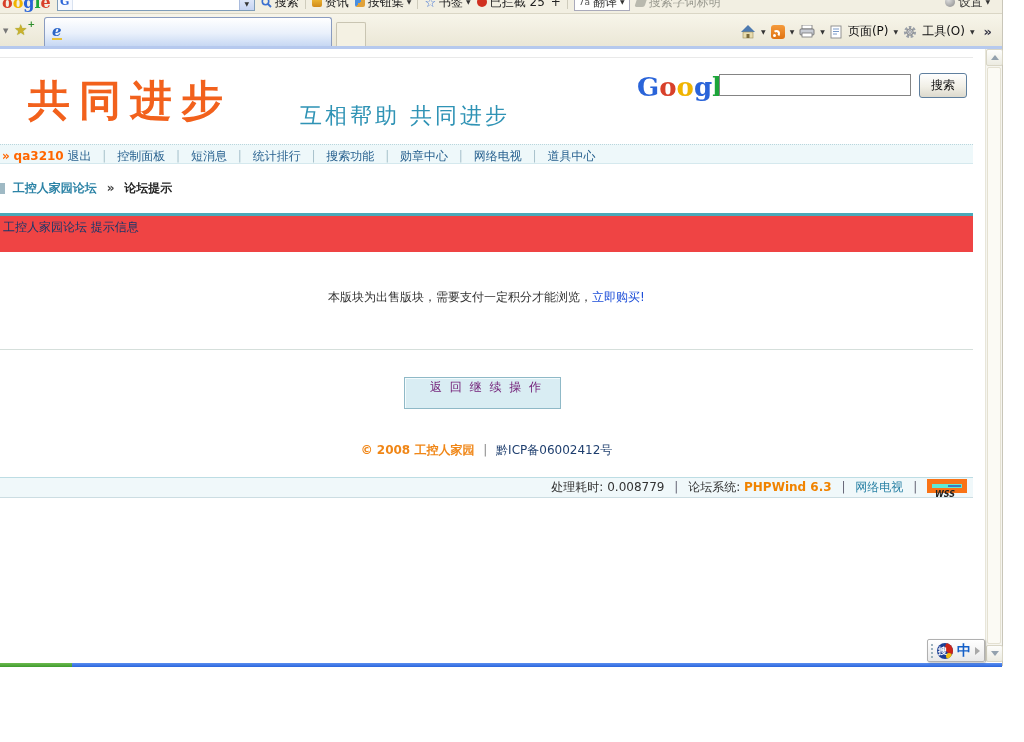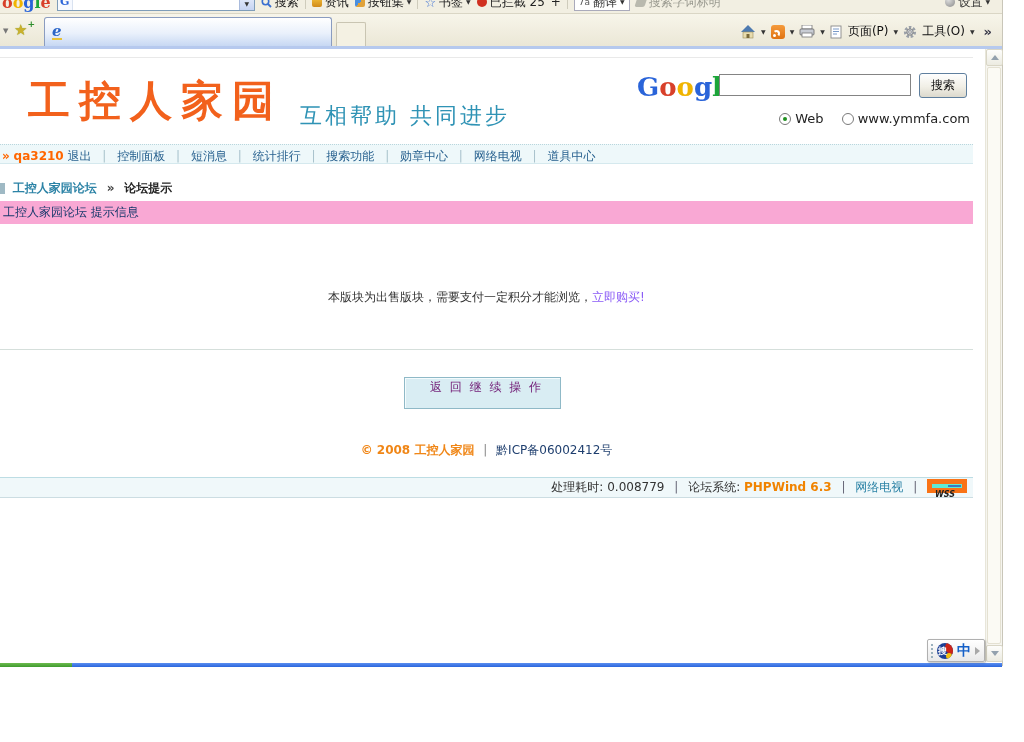--- a/index.html
+++ b/index.html
@@ -86,24 +86,24 @@
   .userbar a, .navlink { color:#28618f; text-decoration:none; }
   .ub-sep { color:#a8c2cc; margin:0 7px; }
 
   .breadcrumb { position:absolute; left:0; top:131px; width:973px; font-size:12px; }
   .bc-icon { display:inline-block; width:5px; height:11px; background:#9fb9c4; vertical-align:-2px; margin-right:4px; }
   .bc-home { color:#2c83a6; font-weight:bold; text-decoration:none; }
   .bc-sep { color:#444; font-weight:bold; margin:0 6px; }
   .bc-cur { color:#222; font-weight:bold; }
 
   .notice-border { position:absolute; left:0; top:164px; width:973px; height:3px; background:#4aa9b9; }
-  .notice-bar { position:absolute; left:0; top:152px; width:973px; height:23px; background:#f9a8d4;
+  .notice-bar { position:absolute; left:0; top:167px; width:973px; height:36px; background:#ef4444;
                 line-height:23px; padding-left:3px; color:#16386b; }
   .message { position:absolute; left:0; top:240px; width:973px; text-align:center; color:#333; }
-  .message a { color:#8b5cf6; text-decoration:none; }
+  .message a { color:#1d4ed8; text-decoration:none; }
   .divider { position:absolute; left:0; top:300px; width:973px; height:1px; background:#d5dfdb; }
   .backbtn { position:absolute; left:404px; top:328px; width:157px; height:32px; background:#d9edf3;
              border:1px solid #8fb9c7; box-shadow:inset 1px 1px 0 #f4fbfd; color:#701a75;
              font-size:12px; text-align:center; line-height:18px; letter-spacing:2px;padding-left:8px; }
   .footer { position:absolute; left:0; top:393px; width:973px; text-align:center; font-size:12px; }
   .footer .cr { color:#f08616; font-weight:bold; }
   .footer .sep { color:#888; margin:0 5px; }
   .footer .icp { color:#1e3e6e; }
 
   .infobar { position:absolute; left:0; top:428px; width:973px; height:21px; background:#f0f8fa;
@@ -253,30 +253,26 @@
       <span class="lbl">工具(O)</span>
       <span class="caret">▼</span>
       <span class="overflow-ch">»</span>
     </div>
   </div>
   <div class="blueline"></div>
   <div class="win-edge"></div>
 
   <div class="page">
     <div class="hdr-topline"></div>
-    <div class="logo">工控人家园</div>
+    <div class="logo">共同进步</div>
     <div class="slogan">互相帮助 共同进步</div>
 
     <div class="ghdr-logo"><span>G</span><span>o</span><span>o</span><span>g</span><span>l</span><span>e</span><span class="tm">™</span></div>
     <input class="ghdr-input" value="" style="">
     <div class="ghdr-btn">搜索</div>
-    <div class="radio-row">
-      <span class="radio sel"></span><span>Web</span>
-      <span class="radio"></span><span>www.ymmfa.com</span>
-    </div>
 
     <div class="userbar">
       <span class="arrow">»</span>
       <span class="uname">qa3210</span>
       <a href="#">退出</a>
       <span class="ub-sep">|</span>
       <a href="#" class="navlink">控制面板</a>
       <span class="ub-sep">|</span>
       <a href="#" class="navlink">短消息</a>
       <span class="ub-sep">|</span>

